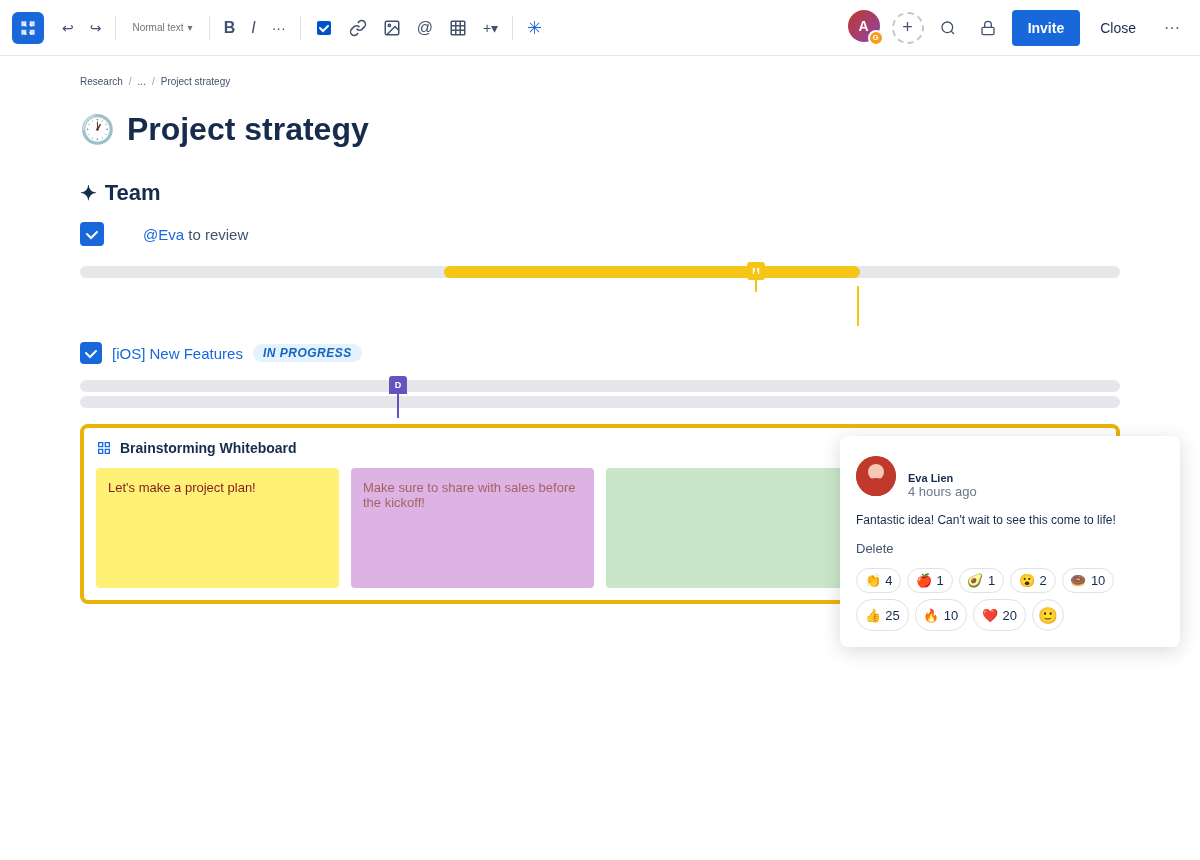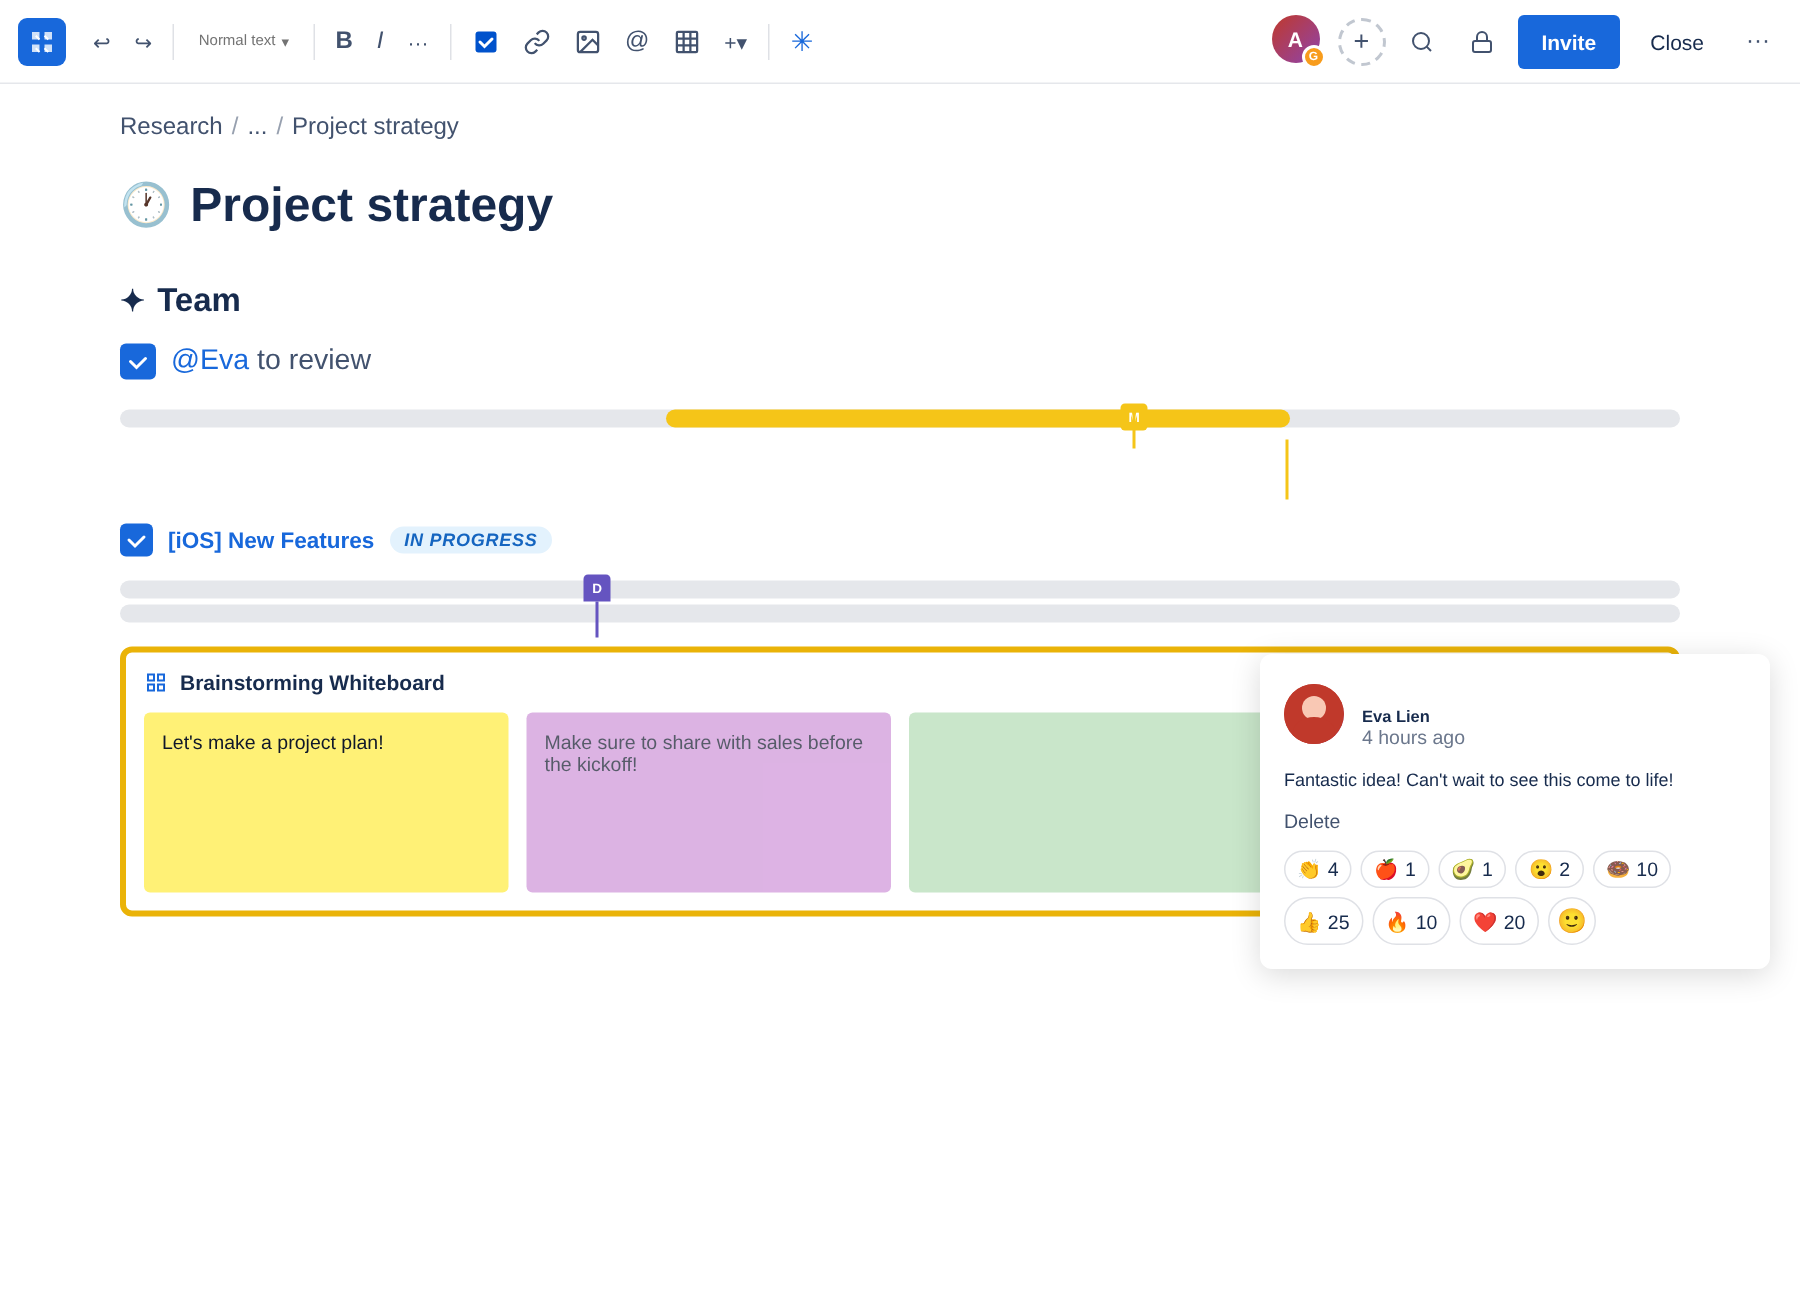--- a/index.html
+++ b/index.html
@@ -143,21 +143,21 @@
       padding: 20px 80px;
       overflow-y: auto;
       position: relative;
     }
 
     
     .breadcrumb {
       display: flex;
       align-items: flex-start;
       gap: 6px;
-      font-size: 16px;
+      font-size: 10px;
       color: #42526e;
       margin-bottom: 24px;
     }
     .breadcrumb a {
       color: #42526e;
       text-decoration: none;
     }
     .breadcrumb-sep { color: #97a0af; }
 
     
@@ -222,22 +222,23 @@
     }
     .checkbox-icon {
       width: 24px; height: 24px;
       background: #1868db;
       border-radius: 4px;
       display: flex; align-items: center; justify-content: center;
       flex-shrink: 0;
     }
     .checkbox-icon svg { width: 14px; height: 14px; }
     .checkbox-text {
-      font-size: 19px;
+      font-size: 15px;
       color: #172b4d;
+      margin-left: 29px;
     }
     .checkbox-mention { color: #1868db; font-weight: 500; }
     .checkbox-label { color: #42526e; }
 
     
     .gantt-area {
       margin-bottom: 16px;
       position: relative;
     }
     .gantt-row {
@@ -294,21 +295,21 @@
     .task-checkbox {
       width: 22px; height: 22px;
       background: #1868db;
       border-radius: 4px;
       display: flex; align-items: center; justify-content: center;
       flex-shrink: 0;
     }
     .task-title {
       font-size: 15px;
       color: #1868db;
-      font-weight: 700;
+      font-weight: 400;
     }
     .status-badge {
       padding: 2px 10px;
       border-radius: 12px;
       font-size: 12px;
       font-weight: 600;
       letter-spacing: 0.5px;
       font-style: italic;
     }
     .status-in-progress {
@@ -335,21 +336,21 @@
     .whiteboard-grid {
       display: grid;
       grid-template-columns: repeat(4, 1fr);
       gap: 12px;
       min-height: 120px;
     }
     .sticky-note {
       border-radius: 4px;
       padding: 12px;
       font-size: 13px;
-      color: #0f172a;
+      color: #7f1d1d;
       min-height: 100px;
     }
     .sticky-yellow { background: #fff176; }
     .sticky-purple { background: #ce93d8; opacity: 0.7; }
     .sticky-green { background: #a5d6a7; opacity: 0.7; }
     .sticky-yellow2 { background: #fff176; }
 
     
     .comment-popup {
       position: absolute;

